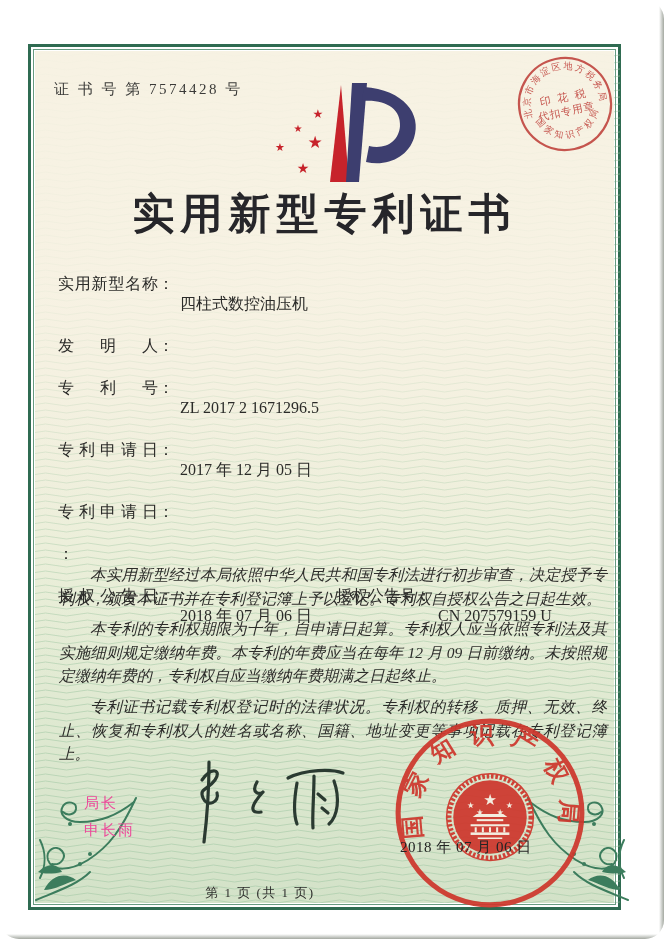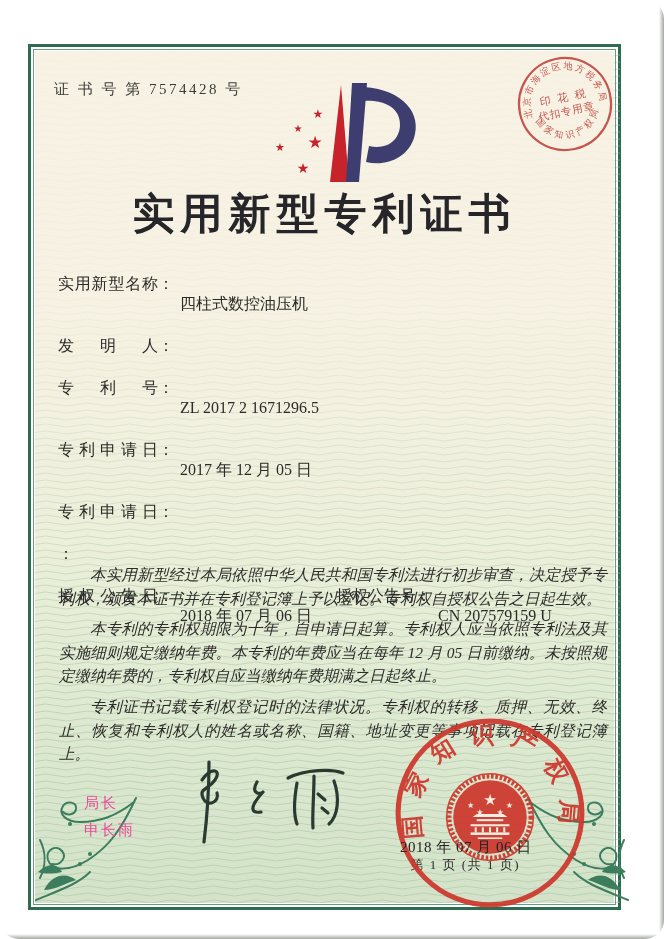--- a/index.html
+++ b/index.html
@@ -36,21 +36,21 @@
   .paras{position:absolute;left:52px;top:556px;width:562px;z-index:4;
          font-size:15.5px;line-height:23.6px;text-align:justify;color:#2c2c2a;font-style:italic;}
   .paras p{margin:7px;text-indent:2em;}
   .director{position:absolute;left:84px;top:789px;z-index:4;
             font-family:"Liberation Sans","DejaVu Sans",sans-serif;
             font-size:15px;font-weight:500;line-height:27px;letter-spacing:2px;color:#ec4899;}
   .signature{position:absolute;left:162px;top:756px;z-index:5;}
   .office-seal{position:absolute;left:393px;top:716px;z-index:5;opacity:.93;}
   .seal-date{position:absolute;left:400px;top:838px;z-index:6;font-size:15px;letter-spacing:.5px;color:#242424;}
   .tax-stamp{position:absolute;left:516px;top:55px;z-index:6;transform:rotate(-12deg);opacity:.88;}
-  .footer{position:absolute;left:0;top:856px;width:520px;text-align:right;z-index:4;
+  .footer{position:absolute;left:0;top:884px;width:520px;text-align:center;z-index:4;
           font-size:13px;letter-spacing:1.5px;color:#2e2e2c;}
   .flourish{position:absolute;z-index:4;}
   .flourish.bl{left:30px;top:794px;}
   .flourish.br{left:524px;top:794px;transform:scaleX(-1);}
 </style>
 </head>
 <body>
 
 <div class="page">
 
@@ -152,21 +152,21 @@
       <span class="fgroup">
         <span>授权公告号</span>
           <span class="fcolon">：</span>
         <span class="fvalue">CN 207579159 U</span>
       </span>
     </div>
   </div>
 
   <div class="paras">
     <p>本实用新型经过本局依照中华人民共和国专利法进行初步审查，决定授予专利权，颁发本证书并在专利登记簿上予以登记。专利权自授权公告之日起生效。</p>
-    <p>本专利的专利权期限为十年，自申请日起算。专利权人应当依照专利法及其实施细则规定缴纳年费。本专利的年费应当在每年 12 月 05 日前缴纳。未按照规定缴纳年费的，专利权自应当缴纳年费期满之日起终止。</p>
+    <p>本专利的专利权期限为十年，自申请日起算。专利权人应当依照专利法及其实施细则规定缴纳年费。本专利的年费应当在每年 12 月 09 日前缴纳。未按照规定缴纳年费的，专利权自应当缴纳年费期满之日起终止。</p>
     <p>专利证书记载专利权登记时的法律状况。专利权的转移、质押、无效、终止、恢复和专利权人的姓名或名称、国籍、地址变更等事项记载在专利登记簿上。</p>
   </div>
 
   <div class="director">
     <div>局长</div>
     <div>申长雨</div>
   </div>
 
   <svg class="signature" width="210" height="92" viewBox="0 0 210 92">
     <g stroke="#2a3a31" stroke-width="3.2" fill="none" stroke-linecap="round" stroke-linejoin="round">

